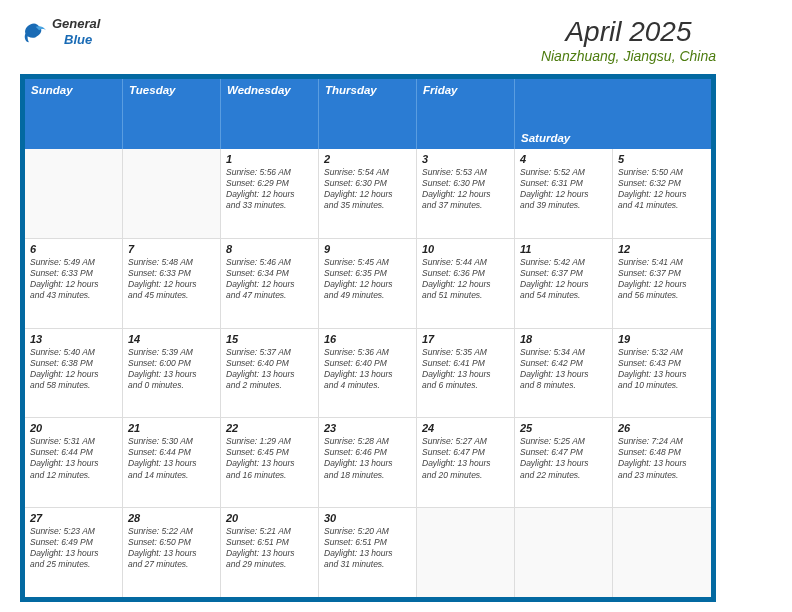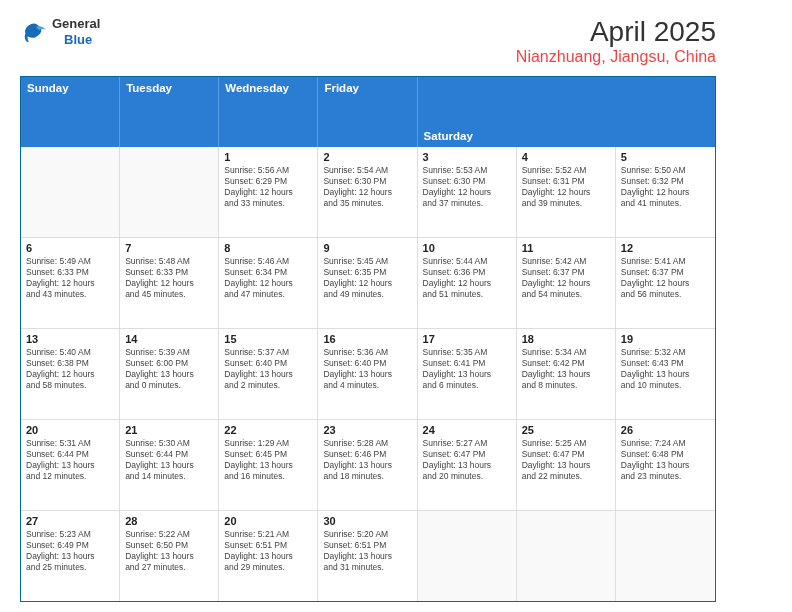--- a/index.html
+++ b/index.html
@@ -9,20 +9,21 @@
       font-family: Arial, sans-serif;
       background: #fff;
       overflow: hidden;
     }
     .page {
       width: 736px;
       height: 612px;
       padding: 16px 20px 10px 20px;
       display: flex;
       flex-direction: column;
+      font-style: italic;
     }
     .header {
       display: flex;
       justify-content: space-between;
       align-items: flex-start;
       margin-bottom: 10px;
     }
     .logo {
       display: flex;
       align-items: center;
@@ -33,36 +34,36 @@
       font-weight: bold;
       line-height: 1.2;
     }
     .logo-text .general { color: #333; }
     .logo-text .blue { color: #1a6bb5; padding-left: 12px; }
     .logo-bird {
       width: 28px;
       height: 24px;
     }
     .title-block {
-      text-align: right;
+      text-align: center;
     }
     .main-title {
       font-size: 28px;
       color: #333;
       font-weight: normal;
     }
     .sub-title {
-      font-size: 16px;
-      color: #ef4444;
+      font-size: 14px;
+      color: #4d7c0f;
     }
     .calendar {
       flex: 1;
       display: flex;
       flex-direction: column;
-      border: 1px solid #0369a1;
+      border: 5px solid #0369a1;
     }
     .cal-header {
       display: grid;
       grid-template-columns: repeat(7, 1fr);
       background: #2b7cd3;
     }
     .cal-header-cell {
       color: #fff;
       font-size: 11.5px;
       font-weight: bold;
@@ -125,20 +126,21 @@
       <div class="main-title">April 2025</div>
       <div class="sub-title">Nianzhuang, Jiangsu, China</div>
     </div>
   </div>
 
   <div class="calendar">
     <div class="cal-header">
     <div class="cal-header-cell">Sunday</div>
         <div class="cal-header-cell">Tuesday</div>
         <div class="cal-header-cell">Wednesday</div>
+        <div class="cal-header-cell">Thursday</div>
         <div class="cal-header-cell">Friday</div>
         <div class="cal-header-cell">Saturday</div>
       </div>
     <div class="cal-body">
     <div class="cal-row">
           <div class="cal-cell empty"></div>
           <div class="cal-cell empty"></div>
           <div class="cal-cell">
             <div class="day-num">1</div>
             <div class="cell-line">Sunrise: 5:56 AM</div>

